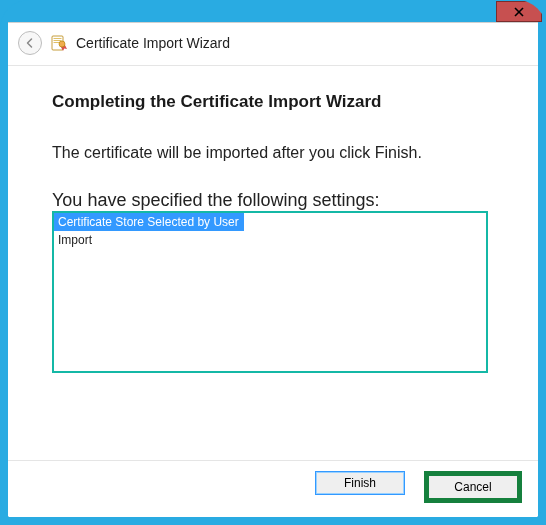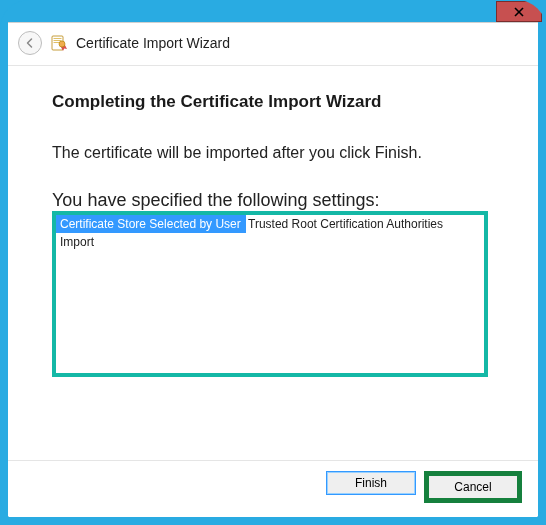--- a/index.html
+++ b/index.html
@@ -91,21 +91,21 @@
   }
   .desc {
     font-size: 16px;
     margin-bottom: 28px;
   }
   .list-label {
     font-size: 18px;
     margin-bottom: 0;
   }
   .settings-box {
-    border: 4px solid #14b8a6;
+    border: 2px solid #14b8a6;
     height: 158px;
     background: #fff;
     font-size: 12px;
     overflow: hidden;
   }
   .settings-row {
     display: flex;
     line-height: 18px;
     height: 18px;
   }
@@ -121,21 +121,21 @@
     white-space: nowrap;
     overflow: hidden;
   }
   .settings-row.sel .c1 {
     background: #3399ff;
     color: #fff;
   }
   .footer {
     display: flex;
     justify-content: flex-end;
-    gap: 8px;
+    gap: 19px;
     padding: 10px 16px 14px 16px;
     border-top: 1px solid #e5e5e5;
   }
   .btn {
     min-width: 72px;
     height: 22px;
     font-size: 12px;
     background: #efefef;
     border: 5px solid #15803d;
     display: flex;
@@ -182,21 +182,20 @@
       <div class="hdr-title">Certificate Import Wizard</div>
     </div>
 
     <div class="content">
       <div class="big-heading">Completing the Certificate Import Wizard</div>
       <div class="desc">The certificate will be imported after you click Finish.</div>
       <div class="list-label">You have specified the following settings:</div>
       <div class="settings-box" id="settings-box">
           <div class="settings-row sel">
             <div class="c1">Certificate Store Selected by User</div>
-            <div class="c2">Trusted Root Certification Authorities</div>
           </div>
           <div class="settings-row">
             <div class="c1">Import</div>
           </div>
         </div>
     </div>
 
     <div class="footer">
       <div class="btn default">Finish</div>
       <div class="btn">Cancel</div>

